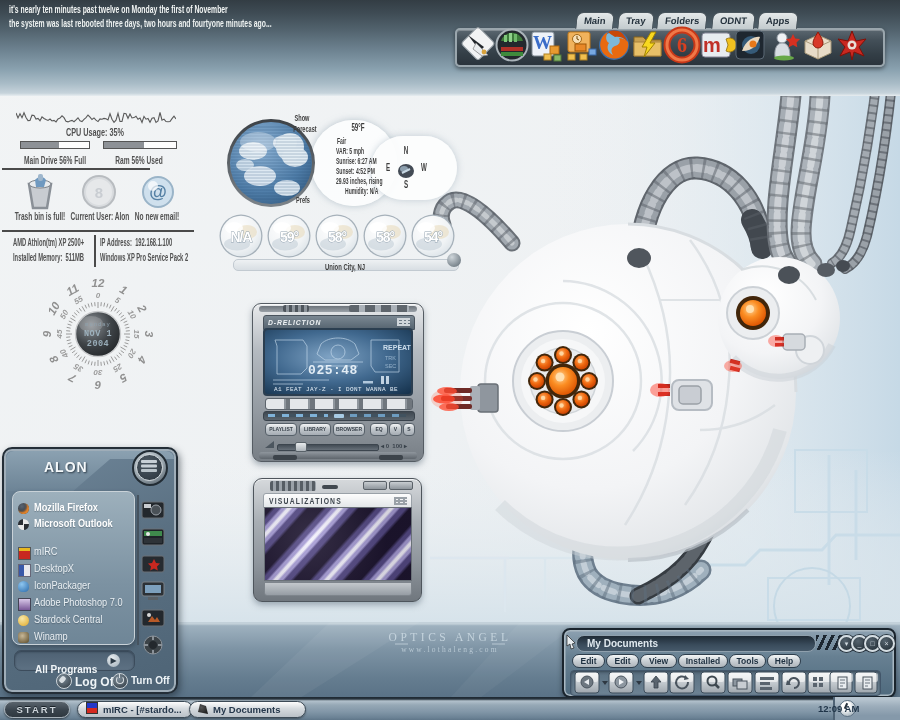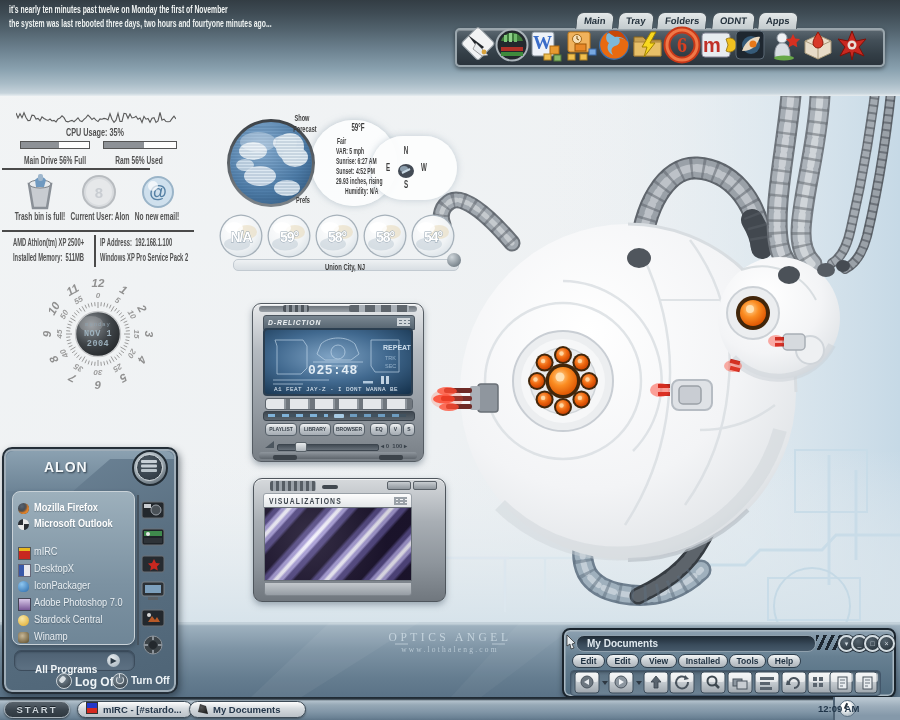--- a/index.html
+++ b/index.html
@@ -635,21 +635,21 @@
  <div class="pbtn" style="left:150px;top:119px;width:10px;">S</div>
  <div class="ab" style="left:12px;top:137px;width:0;height:0;border-right:9px solid #4c565f;border-top:7px solid transparent;"></div>
  <div class="ab" style="left:24px;top:140px;width:100px;height:5px;background:linear-gradient(#434c55,#666f78);border-radius:2px;border:1px solid #3c454e;"></div>
  <div class="ab" style="left:42px;top:138px;width:10px;height:8px;background:linear-gradient(#e8ebed,#adb4ba);border:1px solid #596269;border-radius:2px;"></div>
  <div class="ab" style="left:128px;top:138px;font-size:6px;color:#39424b;font-weight:bold;">◂ 0&nbsp; 100 ▸</div>
  <div class="ab" style="left:6px;bottom:2px;right:6px;height:7px;background:linear-gradient(#8f969d,#5f666d);border-radius:3px;"></div>
  <div class="ab" style="left:20px;bottom:1px;width:24px;height:5px;background:#3c434a;border-radius:2px;"></div>
  <div class="ab" style="right:20px;bottom:1px;width:24px;height:5px;background:#3c434a;border-radius:2px;"></div>
 </div>
 
-<div class="ab" style="left:253px;top:478px;width:167px;height:122px;z-index:20;border-radius:9px;background:linear-gradient(#d6d9dc,#a8aeb4 35%,#8d949b 70%,#70777e);border:1.5px solid #4e555c;box-shadow:0 3px 6px rgba(90,105,120,0.5),inset 0 1px 0 #f2f4f5;padding-left:24px;">
+<div class="ab" style="left:253px;top:478px;width:167px;height:122px;z-index:20;border-radius:9px;background:linear-gradient(#d6d9dc,#a8aeb4 35%,#8d949b 70%,#70777e);border:1.5px solid #4e555c;box-shadow:0 3px 6px rgba(90,105,120,0.5),inset 0 1px 0 #f2f4f5;">
  <div class="ab" style="left:16px;top:2px;width:46px;height:10px;background:repeating-linear-gradient(90deg,#565d64 0 3px,#9aa1a8 3px 6px);border-radius:2px;"></div>
  <div class="ab" style="left:68px;top:6px;width:16px;height:4px;background:#41484f;border-radius:2px;"></div>
  <div class="ab" style="right:34px;top:2px;width:22px;height:7px;background:linear-gradient(#c8cdd1,#8f969d);border:1px solid #5a6168;border-radius:2px;"></div>
  <div class="ab" style="right:8px;top:2px;width:22px;height:7px;background:linear-gradient(#c8cdd1,#8f969d);border:1px solid #5a6168;border-radius:2px;"></div>
  <div class="ab" style="left:9px;top:14px;width:147px;height:13px;background:linear-gradient(#fdfdfd,#e3e6e9);border:1px solid #9aa1a8;border-radius:3px 3px 0 0;">
   <div class="ab" style="left:5px;top:2px;color:#3e464e;font-size:8.5px;font-weight:bold;letter-spacing:1.5px;white-space:nowrap;transform:scale(0.8,1);transform-origin:0 0;">VISUALIZATIONS</div>
   <div class="ab" style="right:4px;top:3px;width:13px;height:8px;background:repeating-linear-gradient(90deg,#9aa1a8 0 2px,transparent 2px 4.5px),repeating-linear-gradient(0deg,#9aa1a8 0 2px,transparent 2px 3px);"></div>
  </div>
  <div class="ab" style="left:10px;top:28px;width:146px;height:72px;border:1px solid #6a7178;background:
    radial-gradient(circle at 30% 40%,rgba(255,255,255,0.10),rgba(0,0,0,0.12) 70%),

